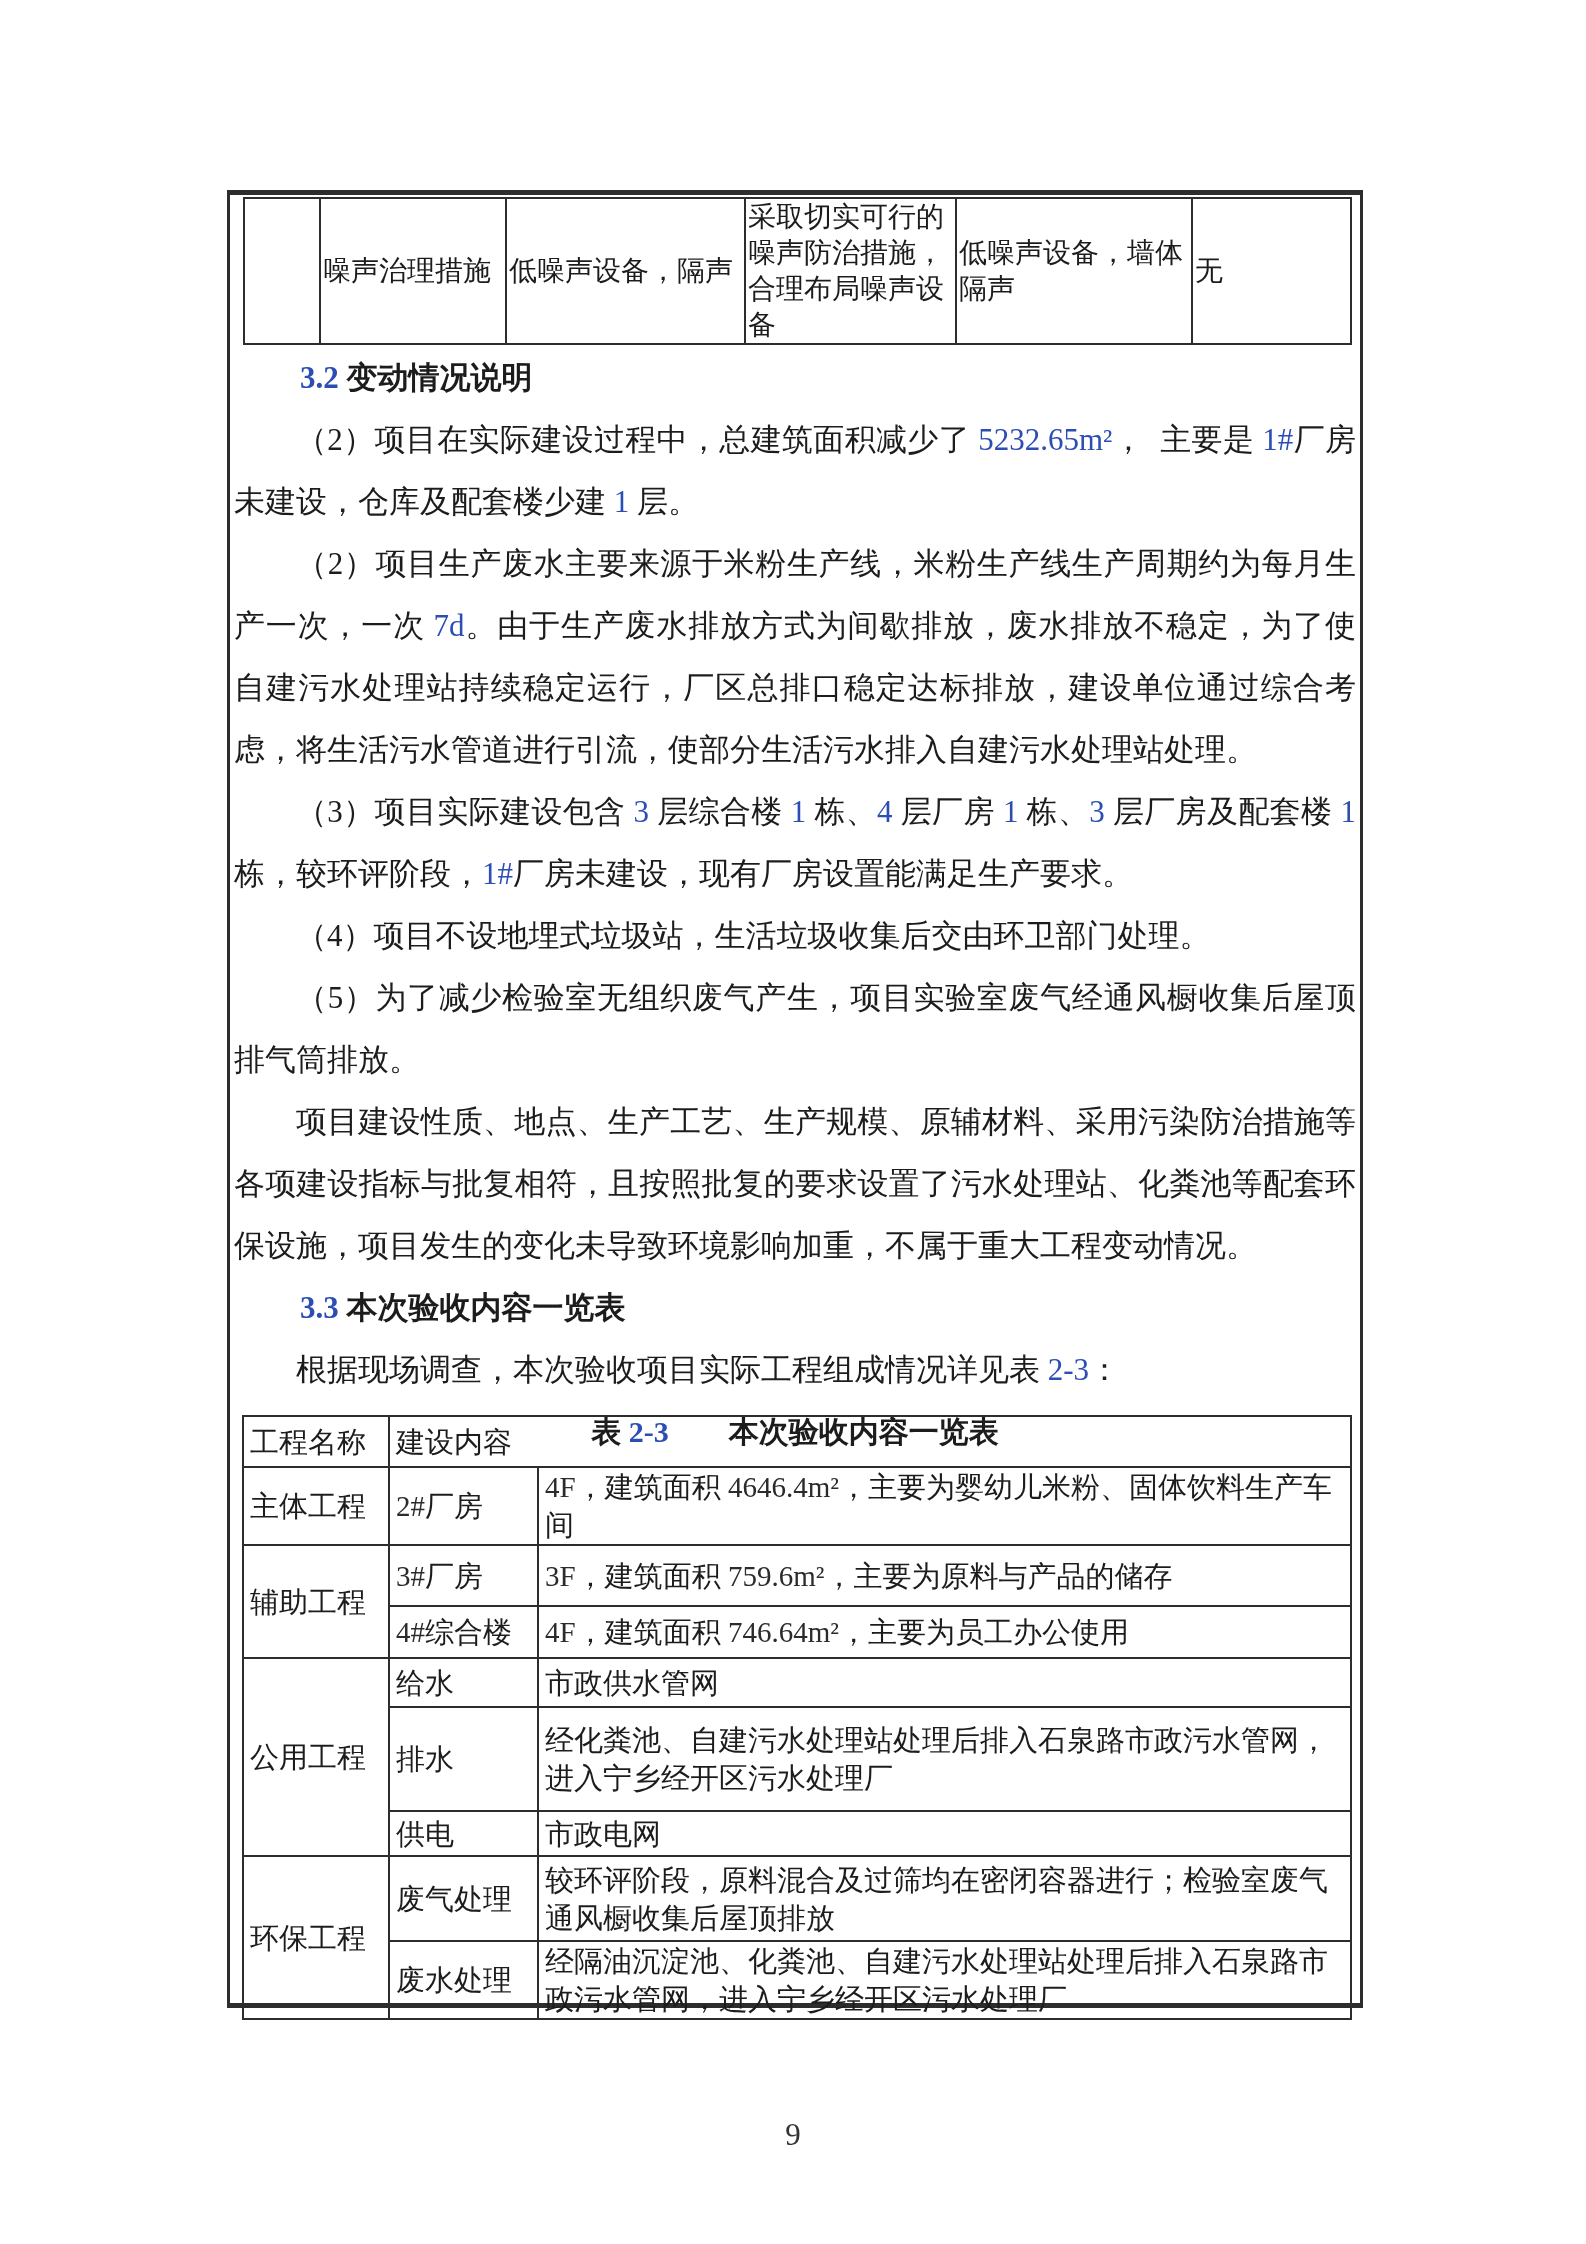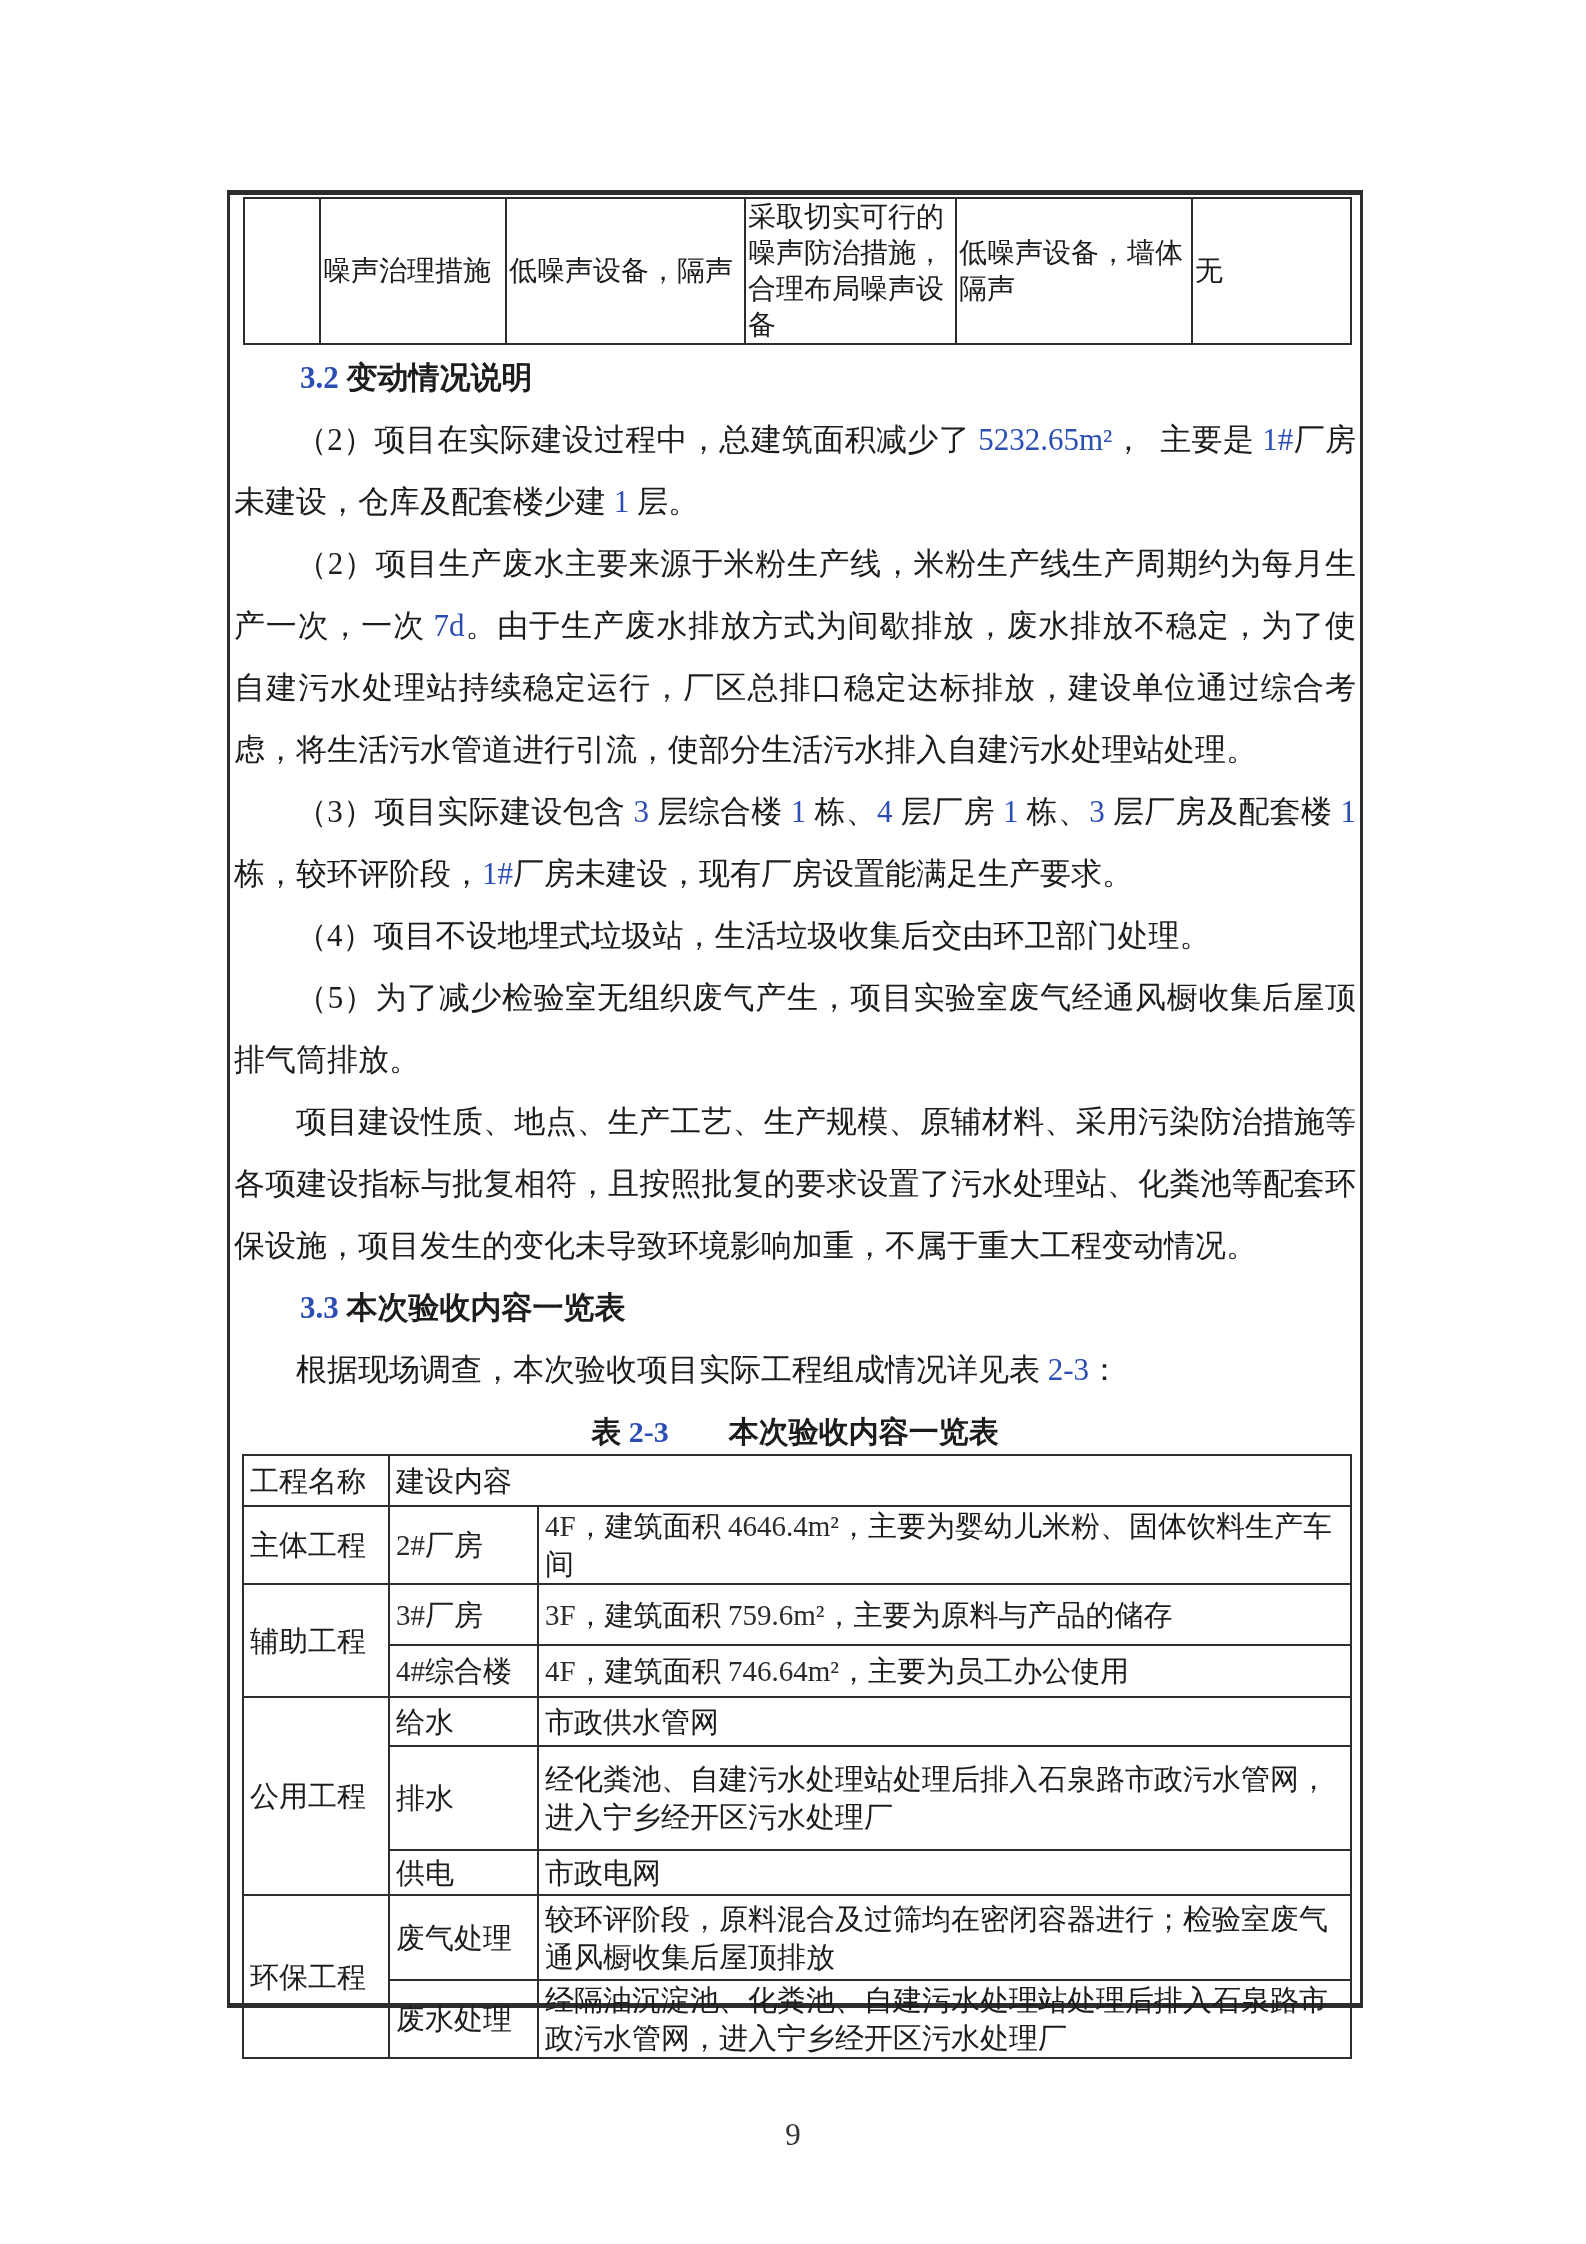--- a/index.html
+++ b/index.html
@@ -23,21 +23,21 @@
   .top-table { position:absolute; left:13px; top:2px; width:1107px; height:144px; font-size:28px; }
   .top-table td { line-height:36px; }
   .body-text {
     position:absolute; left:4px; top:152px; width:1122px;
     font-size:31px; line-height:62px; text-align:justify;
   }
   .body-text p { margin:0; text-indent:2em; white-space:pre-wrap; }
   .heading { font-weight:bold; text-indent:66px; }
   .num { color:var(--num-color,#2b4db4); }
   .table-caption { margin-top:8px; text-align:center; text-indent:0; font-weight:bold; font-size:30px; line-height:46px; }
-  .t23 { position:absolute; left:12px; top:1259px; width:1108px; font-size:29px; }
+  .t23 { position:absolute; left:12px; top:1220px; width:1108px; font-size:29px; }
   .t23 td { line-height:38px; padding:0 6px; }
   .t23 .num { color:#2b2b2b; }
   .page-number { position:absolute; top:2112px; left:0; width:100%; text-align:center; font-size:31px; line-height:46px; color:#333; }
 </style>
 </head>
 <body>
 
 <div class="page">
   <div class="outer">
 

